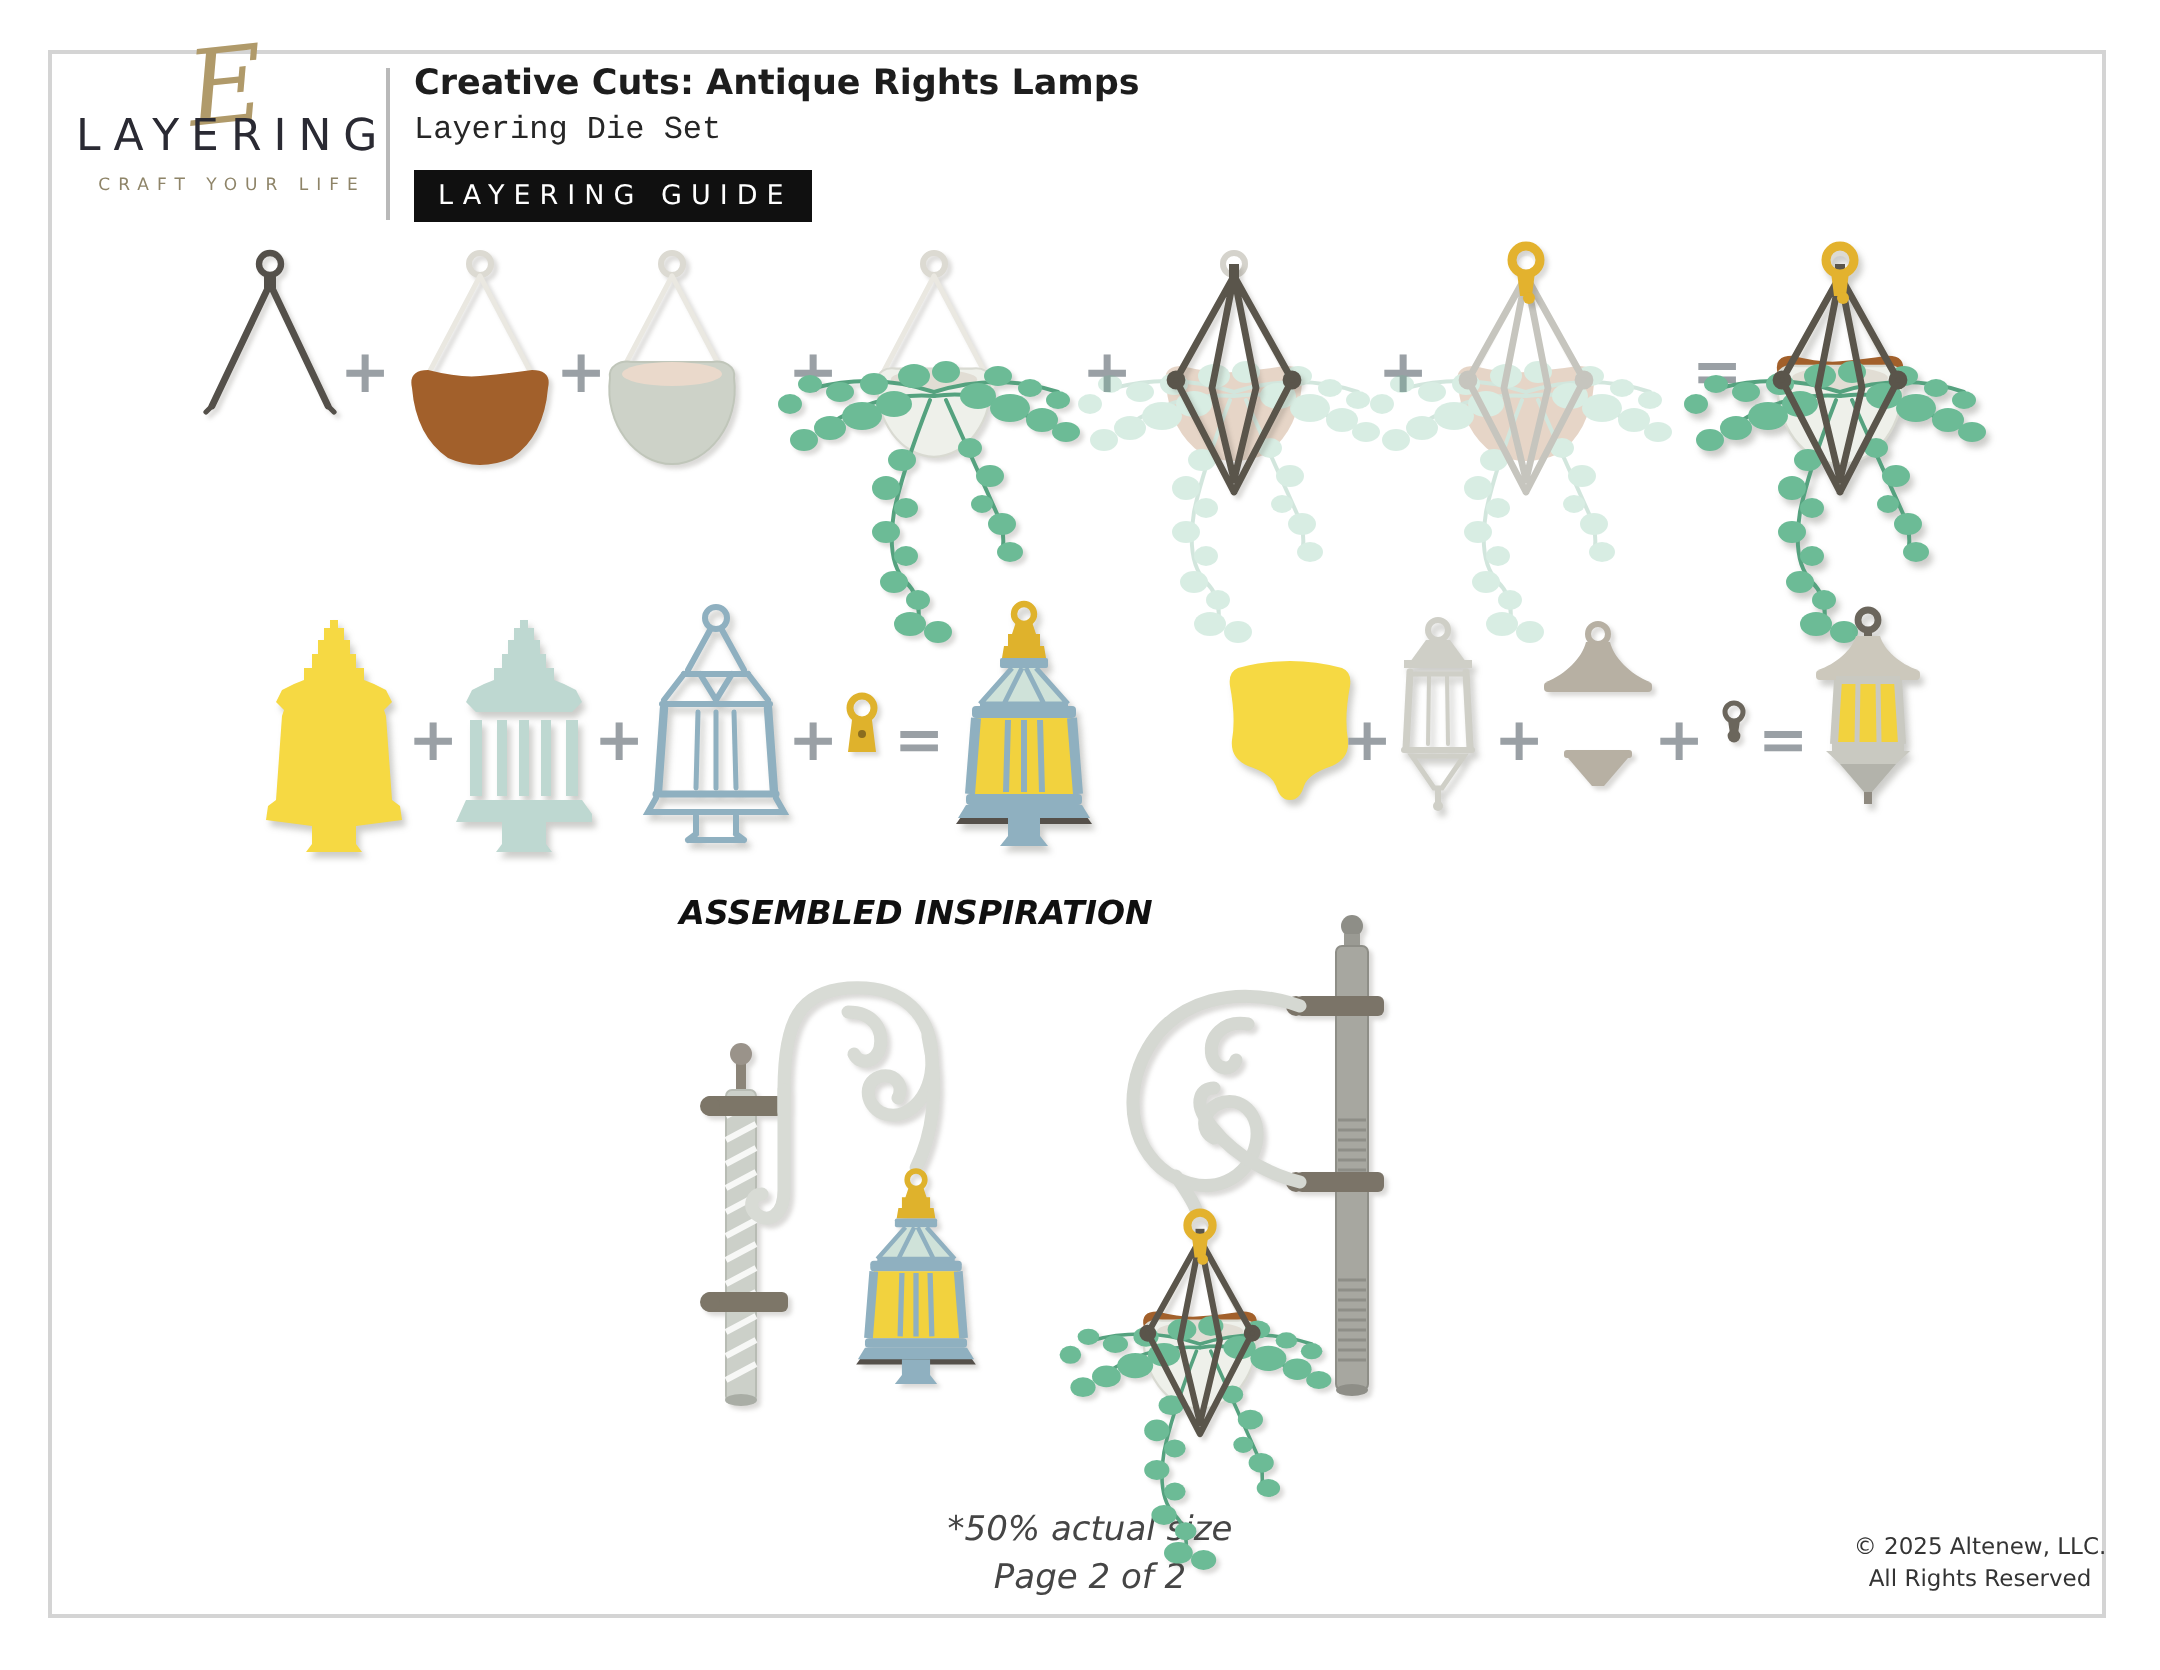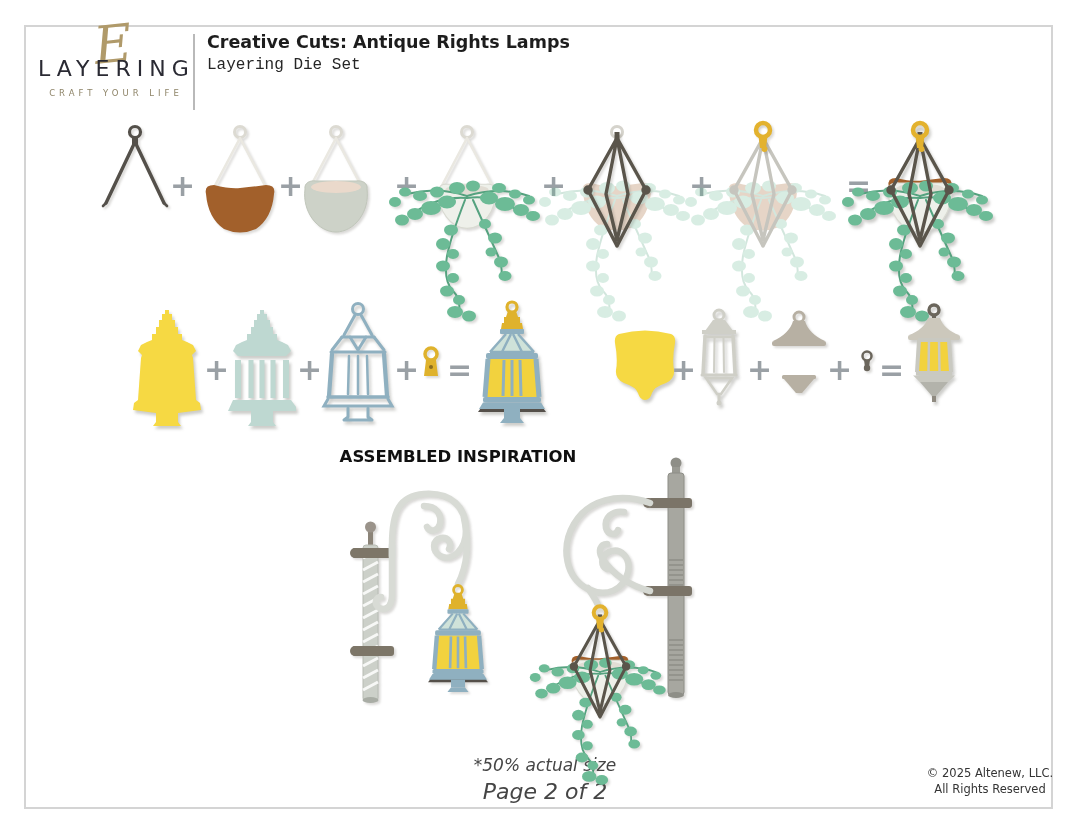--- a/index.html
+++ b/index.html
@@ -13,44 +13,45 @@
         font-style:italic;font-size:52px;color:#b09a6a;transform:rotate(-6deg);line-height:1;}
   #logo .brand{position:relative;display:block;margin-top:22px;font-size:22px;letter-spacing:6px;
         color:#2a2a33;font-weight:400;}
   #logo .tagline{position:relative;display:block;margin-top:7px;font-size:8.5px;letter-spacing:4px;color:#8e8468;}
   #divider{left:193px;top:34px;width:2px;height:76px;background:#b9b9b9;}
   #title{left:207px;top:32px;font-size:17.5px;font-weight:bold;color:#1d1d1d;}
   #subtitle{left:207px;top:56px;font-size:16px;color:#262626;font-family:Liberation Mono, monospace;}
   #badge{left:207px;top:85px;background:#101010;color:#ffffff;font-size:13.5px;letter-spacing:4.5px;
         padding:5px 10px 5px 12px;}
   
-  #insp-heading{left:0;top:447px;width:916px;text-align:center;font-size:16.5px;font-weight:bold;color:#101010;}
+  #insp-heading{left:0;top:447px;width:916px;text-align:center;font-size:16.5px;font-weight:bold;color:#101010;font-style:italic;}
   
   #scale-note{left:295px;top:755px;width:500px;text-align:center;font-size:17px;font-style:italic;color:#454545;}
-  #page-note{left:295px;top:779px;width:500px;text-align:center;font-size:22px;font-style:italic;color:#454545;}
+  #page-note{left:295px;top:779px;width:500px;text-align:center;font-size:17px;font-style:italic;color:#454545;}
   #copyright{left:880px;top:766px;width:220px;text-align:center;font-size:11.5px;color:#343434;line-height:1.35;}
   svg text.op{font-family:"DejaVu Sans","Liberation Sans",sans-serif;font-size:30px;font-weight:bold;fill:#9aa0a5;}
   .sh{filter:drop-shadow(2px 3px 1.5px rgba(90,88,78,0.30));}
   .shsoft{filter:drop-shadow(2px 2px 1px rgba(90,88,78,0.22));}
 </style>
 </head>
 <body>
 
 <div id="stage">
 
   <div id="page-border" class="abs"></div>
 
   <div id="logo" class="abs">
     <span class="flourish">E</span>
     <span class="brand">LAYERING</span>
     <span class="tagline">CRAFT YOUR LIFE</span>
   </div>
   <div id="divider" class="abs"></div>
   <div id="title" class="abs">Creative Cuts: Antique Rights Lamps</div>
   <div id="subtitle" class="abs">Layering Die Set</div>
+  <div id="badge" class="abs">LAYERING GUIDE</div>
 
   <div id="insp-heading" class="abs">ASSEMBLED INSPIRATION</div>
 
   <div id="scale-note" class="abs">*50% actual size</div>
   <div id="page-note" class="abs">Page 2 of 2</div>
   <div id="copyright" class="abs">
     <div>© 2025 Altenew, LLC.</div>
     <div>All Rights Reserved</div>
   </div>
 

